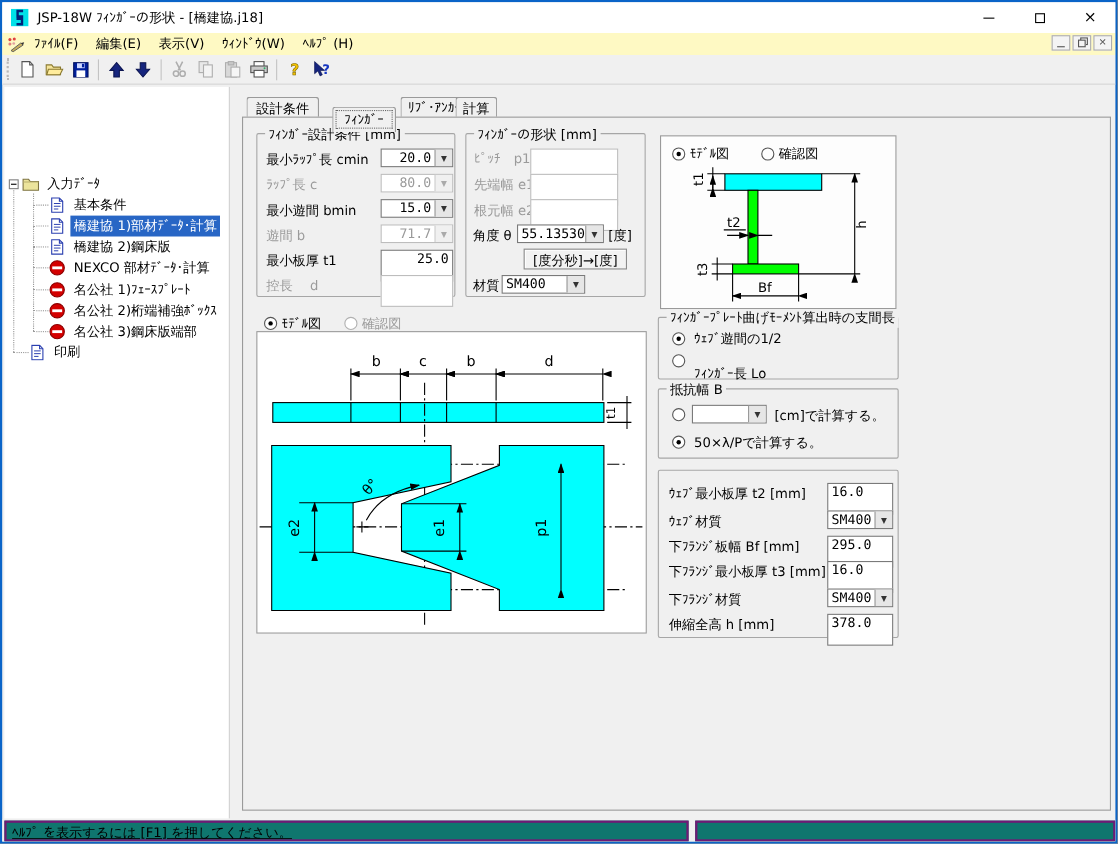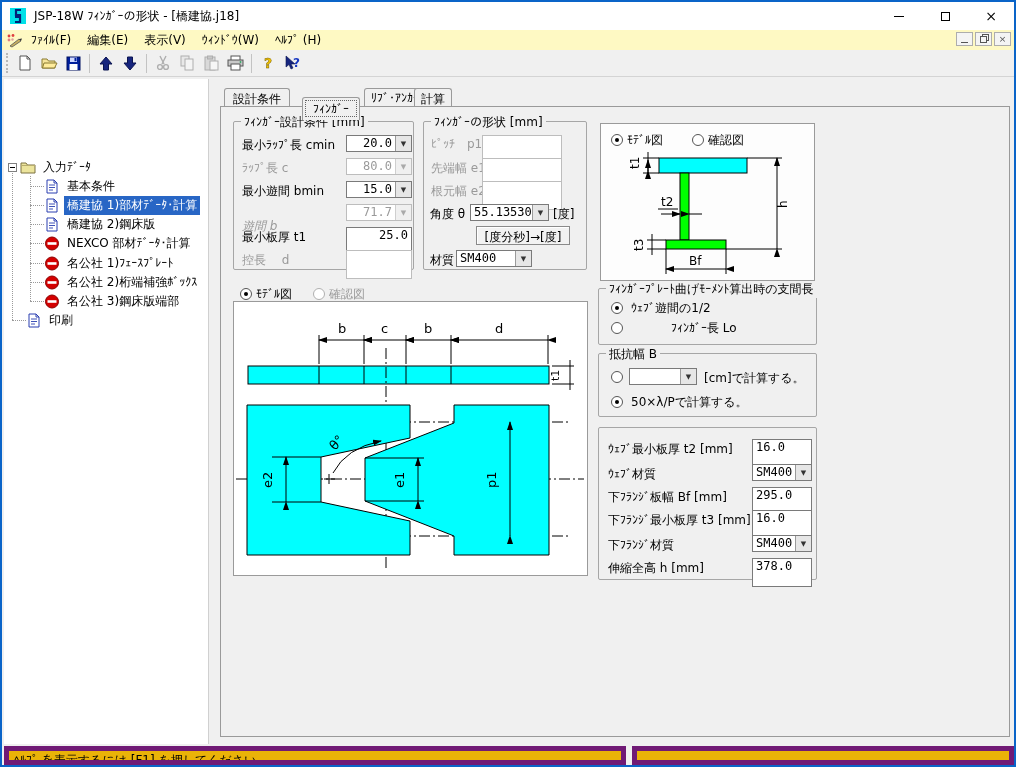--- a/index.html
+++ b/index.html
@@ -74,21 +74,21 @@
   .combo.disabled .val { color:#9a9a9a; }
   .combo.disabled .btn { color:#aaa; background:#f0f0f0; border-left-color:#cfcfcf; }
   .radio { position:absolute; width:12px; height:12px; border:1px solid #555; border-radius:50%;
            background:#fff; }
   .radio .dot { position:absolute; left:3px; top:3px; width:4px; height:4px; border-radius:50%; background:#000; }
   .radio.disabled { border-color:#b0b0b0; }
   .pushbtn { position:absolute; height:19px; border:1px solid #8a8a8a; background:#f2f2f2;
              font-size:12px; text-align:center; padding-top:2px; box-shadow:inset 1px 1px 0 #fff; }
   .whitebox { position:absolute; background:#fff; border:1px solid #9a9a9a; }
   .statusbar { position:absolute; left:0; top:743px; width:100%; height:21px; background:#f0f0f0; font-size:12px; }
-  .status-pane { position:absolute; top:1px; height:19px; border:5px solid #701a75; background:#eab308;
+  .status-pane { position:absolute; top:1px; height:19px; border:2px solid #701a75; background:#0f766e;
                  padding:1px 5px; white-space:nowrap; overflow:hidden;text-decoration:underline; }
 </style>
 </head>
 <body>
 
 <div class="window">
 
   <div class="titlebar">
     <svg class="title-icon" viewBox="0 0 16 16">
       <rect x="0" y="0" width="16" height="16" fill="#00e0e8"></rect>
@@ -320,21 +320,21 @@
       <span class="lbl gray" style="left:8px; top:38px;">ﾗｯﾌﾟ長 c</span>
       <div class="combo disabled" style="left:112px; top:36px; width:66px;">
         <span class="val">80.0</span>
           <span class="btn">▼</span>
       </div>
       <span class="lbl" style="left:8px; top:61px;">最小遊間  bmin</span>
       <div class="combo" style="left:112px; top:59px; width:66px;">
         <span class="val">15.0</span>
           <span class="btn">▼</span>
       </div>
-      <span class="lbl gray" style="left:8px; top:96px;font-style:italic;">遊間 b</span>
+      <span class="lbl gray" style="left:8px; top:84px;">遊間 b</span>
       <div class="combo disabled" style="left:112px; top:82px; width:66px;">
         <span class="val">71.7</span>
           <span class="btn">▼</span>
       </div>
       <span class="lbl" style="left:8px; top:107px;">最小板厚 t1</span>
       <div class="field" style="left:112px; top:105px; width:66px;">25.0</div>
       <span class="lbl gray" style="left:8px; top:130px;">控長　 d</span>
       <div class="field disabled" style="left:112px; top:128px; width:66px;"></div>
     </div>
 
@@ -474,21 +474,21 @@
       </svg>
     </div>
 
     <div class="groupbox" style="left:377px; top:181px; width:219px; height:57px;">
       <span class="grouptitle">ﾌｨﾝｶﾞｰﾌﾟﾚｰﾄ曲げﾓｰﾒﾝﾄ算出時の支間長</span>
       <span class="radio" style="left:12px; top:13px;">
           <span class="dot"></span>
         </span>
       <span class="lbl" style="left:32px; top:11px;">ｳｪﾌﾞ遊間の1/2</span>
       <span class="radio" style="left:12px; top:33px;"></span>
-      <span class="lbl" style="left:32px; top:31px;margin-left:40px;">ﾌｨﾝｶﾞｰ長 Lo</span>
+      <span class="lbl" style="left:32px; top:43px;">ﾌｨﾝｶﾞｰ長 Lo</span>
     </div>
 
     <div class="groupbox" style="left:377px; top:246px; width:219px; height:64px;">
       <span class="grouptitle">抵抗幅 B</span>
       <span class="radio" style="left:12px; top:17px;"></span>
       <div class="combo" style="left:30px; top:14px; width:68px;">
         <span class="val"></span>
           <span class="btn">▼</span>
       </div>
       <span class="lbl" style="left:105px; top:16px;">[cm]で計算する。</span>

